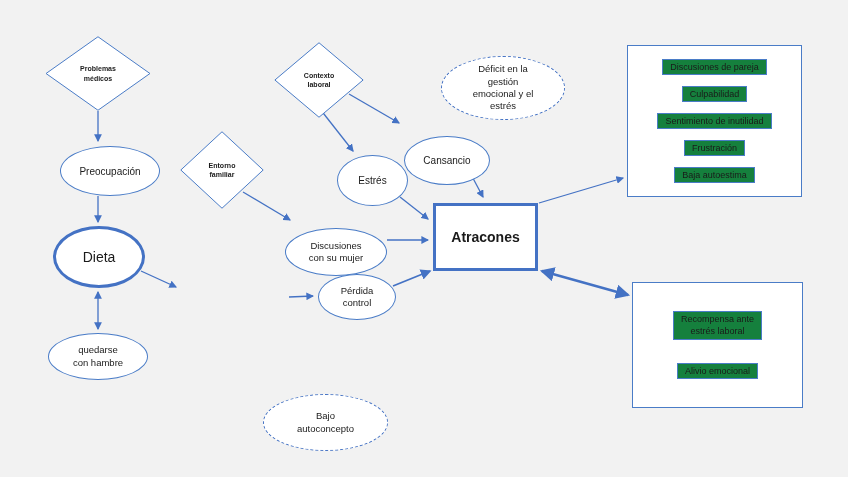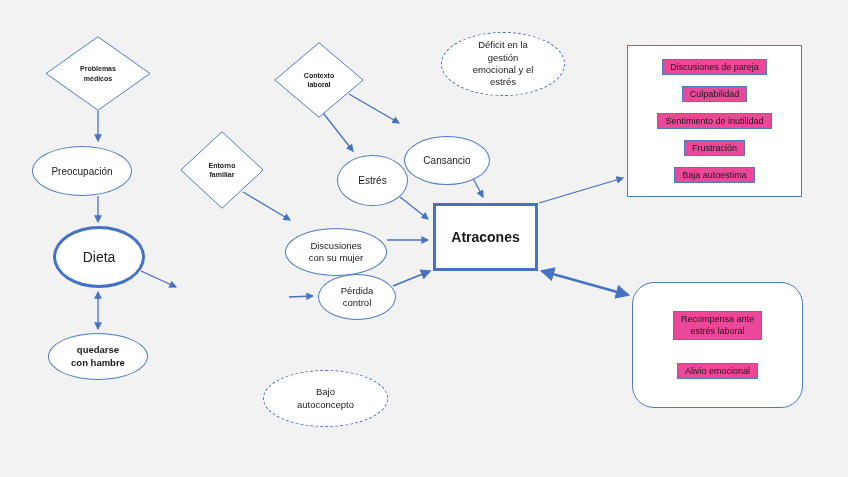--- a/index.html
+++ b/index.html
@@ -29,20 +29,21 @@
   }
   .ellipse{
     border:1.3px solid #4a7cc7;
     border-radius:50%;
   }
   .ellipse.thick{
     border:3.8px solid #4472c4;
   }
   .ellipse.dashed{
     border:1px dashed #4472c4;
+    margin-top:24px;
   }
   .diamond{
     background:transparent;
   }
   .diamond svg{
     position:absolute;left:0;top:0;width:100%;height:100%;
   }
   .diamond .lbl{
     position:relative;
     font-size:7px;font-weight:bold;
@@ -57,31 +58,31 @@
   .bigbox{
     position:absolute;
     box-sizing:border-box;
     background:#ffffff;
     border:1.3px solid #4a7cc7;
     display:flex;flex-direction:column;
     align-items:center;justify-content:center;
   }
   .bigbox .item{
     box-sizing:border-box;
-    background:#ec4899;
+    background:#15803d;
     border:1.2px solid #4a7cc7;
     padding:1px 7px;
     font-size:9px;
     color:#1a1a1a;
     text-align:center;
     white-space:pre-line;
     line-height:1.35;
   }
   #box-consequences{gap:11px;}
-  #box-reinforcement{gap:23px;border-radius:22px;}
+  #box-reinforcement{gap:23px;}
   .lbl{white-space:pre-line;}
 </style>
 </head>
 <body>
 
 <div id="canvas">
 
   <svg id="connectors" viewBox="0 0 848 477" xmlns="http://www.w3.org/2000/svg">
     <defs>
       <marker id="arr" viewBox="0 0 10 10" refX="8.5" refY="5" markerWidth="6" markerHeight="6" orient="auto-start-reverse">
@@ -123,29 +124,29 @@
   </div>
 
   <div class="node diamond" style="left:274px;top:42px;width:90px;height:76px;">
     <svg viewBox="0 0 100 100" preserveAspectRatio="none">
       <polygon points="50,1 99,50 50,99 1,50" fill="#ffffff" stroke="#4a7cc7" vector-effect="non-scaling-stroke"></polygon>
     </svg>
     <span class="lbl">Contexto
 laboral</span>
   </div>
 
-  <div class="node ellipse" style="left:32px;top:146px;width:100px;height:50px;font-size:10px;">
+  <div class="node ellipse" style="left:60px;top:146px;width:100px;height:50px;font-size:10px;">
     <span class="lbl">Preocupación</span>
   </div>
 
   <div class="node ellipse thick" style="left:53px;top:226px;width:92px;height:62px;font-size:14px;">
     <span class="lbl">Dieta</span>
   </div>
 
-  <div class="node ellipse" style="left:48px;top:333px;width:100px;height:47px;font-weight:bold;">
+  <div class="node ellipse" style="left:48px;top:333px;width:100px;height:47px;">
     <span class="lbl">quedarse
 con hambre</span>
   </div>
 
   <div class="node ellipse" style="left:337px;top:155px;width:71px;height:51px;font-size:10px;">
     <span class="lbl">Estrés</span>
   </div>
 
   <div class="node ellipse" style="left:404px;top:136px;width:86px;height:49px;font-size:10px;">
     <span class="lbl">Cansancio</span>

